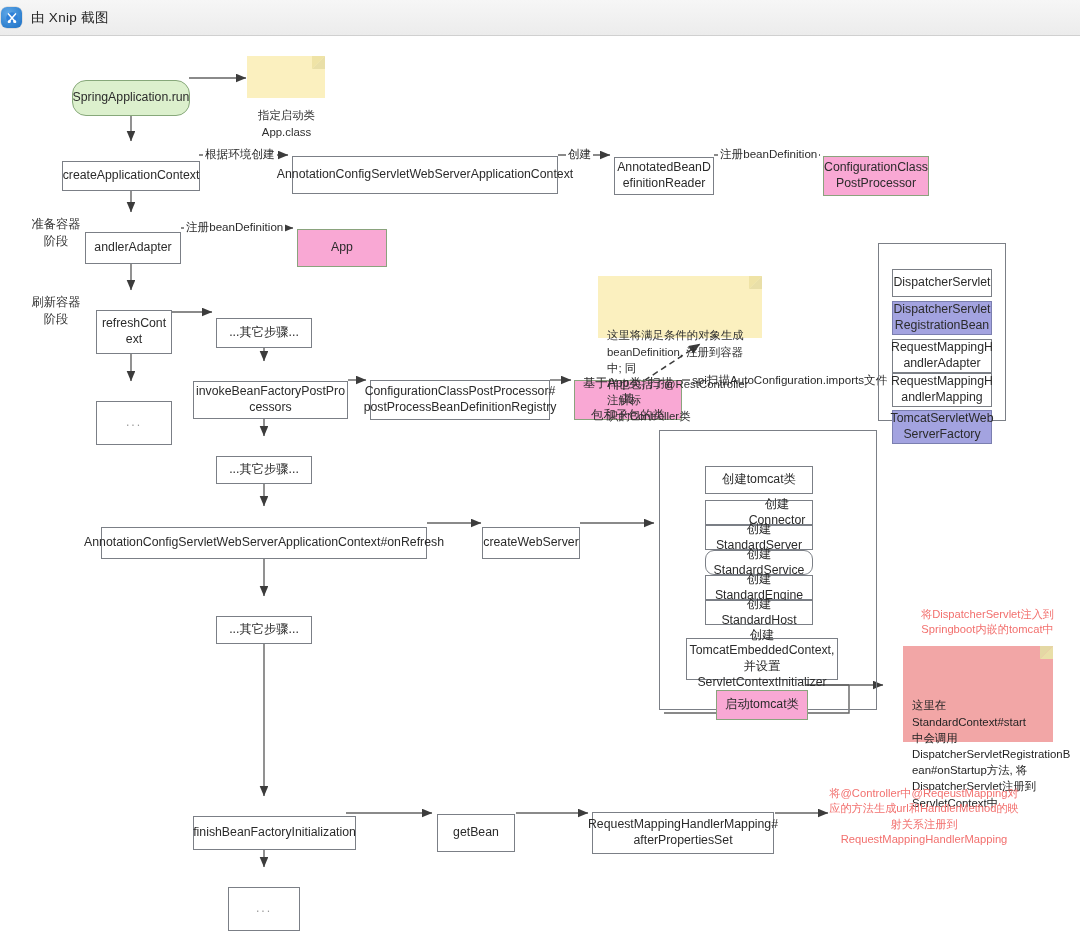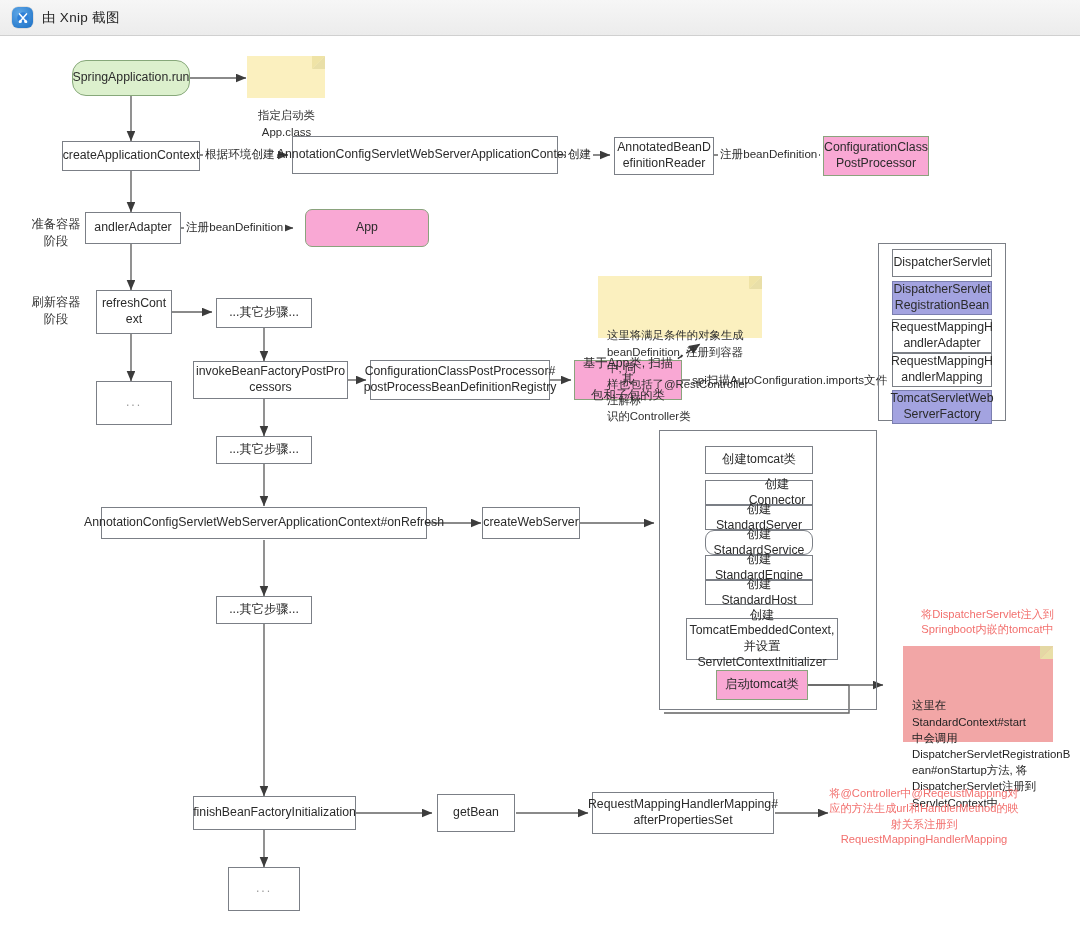--- a/index.html
+++ b/index.html
@@ -10,21 +10,21 @@
     font-family:"Liberation Sans","DejaVu Sans",sans-serif;
     overflow:hidden;
     position:relative;
   }
 
   
   #titlebar{
     position:absolute; left:0; top:0; width:1080px; height:36px;
     background:linear-gradient(#f6f6f6,#ececec);
     border-bottom:1px solid #d0d0d0;
-    display:flex; align-items:center; gap:9px; padding-left:12px;
+    display:flex; align-items:center; gap:9px; padding-left:1px;
   }
   #appicon{
     width:21px; height:21px; border-radius:6px;
     background:radial-gradient(circle at 35% 30%,#5fa8e8,#1b6fc4);
     display:flex; align-items:center; justify-content:center;
     box-shadow:0 0 0 .5px rgba(0,0,0,.15);
     flex:0 0 auto;
   }
   #titletext{ font-size:13.5px; color:#242424; letter-spacing:.3px; }
 
@@ -37,20 +37,21 @@
     position:absolute;
     border:1.4px solid #7b7f86;
     background:#ffffff;
     color:#2b2b2b;
     font-size:12.3px;
     line-height:1.28;
     display:flex; align-items:center; justify-content:center;
     text-align:center;
     padding:2px 4px;
     white-space:pre-line;
+    margin-top:20px;
   }
   .node.green{ background:#f9a8d4; border-color:#8aa37d; }
   .node.purple{ background:#a3a3e0; border-color:#7b7fb0; }
   .node.round{ border-radius:14px; background:#dcf0cd; border-color:#87a87a; }
   .group{
     position:absolute;
     border:1.4px solid #7b7f86;
     background:transparent;
   }
   .note{
@@ -201,21 +202,21 @@
   <div class="node" style="left:614px; top:101px; width:100px; height:38px;">AnnotatedBeanD
 efinitionReader</div>
   <div class="edgelabel" style="left:718px; top:111px;">注册beanDefinition</div>
 
   <div class="node green" style="left:823px; top:100px; width:106px; height:40px;">ConfigurationClass
 PostProcessor</div>
 
   <div class="node" style="left:85px; top:176px; width:96px; height:32px;">andlerAdapter</div>
   <div class="edgelabel" style="left:184px; top:184px;">注册beanDefinition</div>
 
-  <div class="node green" style="left:305px; top:173px; width:124px; height:38px;border-radius:7px;">App</div>
+  <div class="node green" style="left:297px; top:173px; width:90px; height:38px;">App</div>
 
   <div class="node" style="left:96px; top:254px; width:76px; height:44px;">refreshCont
 ext</div>
 
   <div class="node" style="left:96px; top:345px; width:76px; height:44px;">
     <span class="ell">...</span>
   </div>
 
   <div class="node" style="left:216px; top:262px; width:96px; height:30px;">...其它步骤...</div>
 

